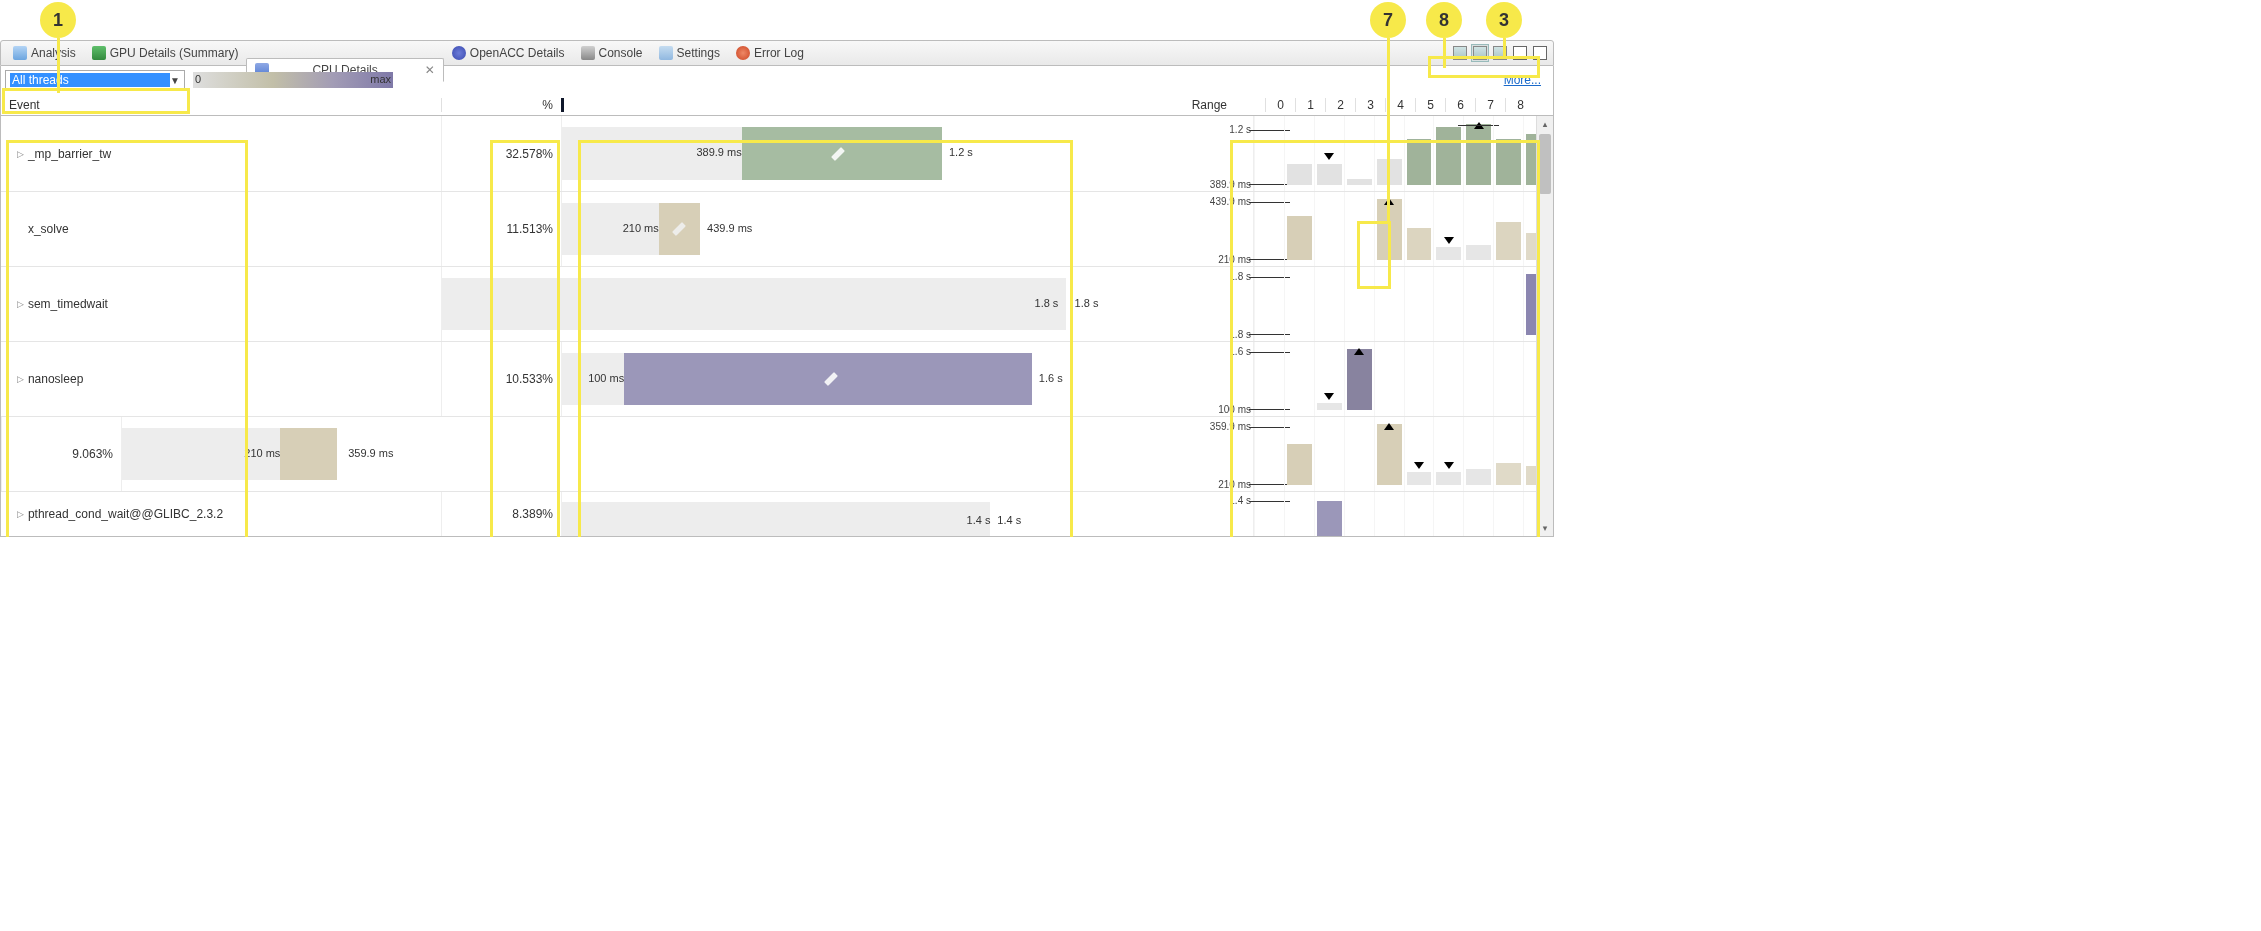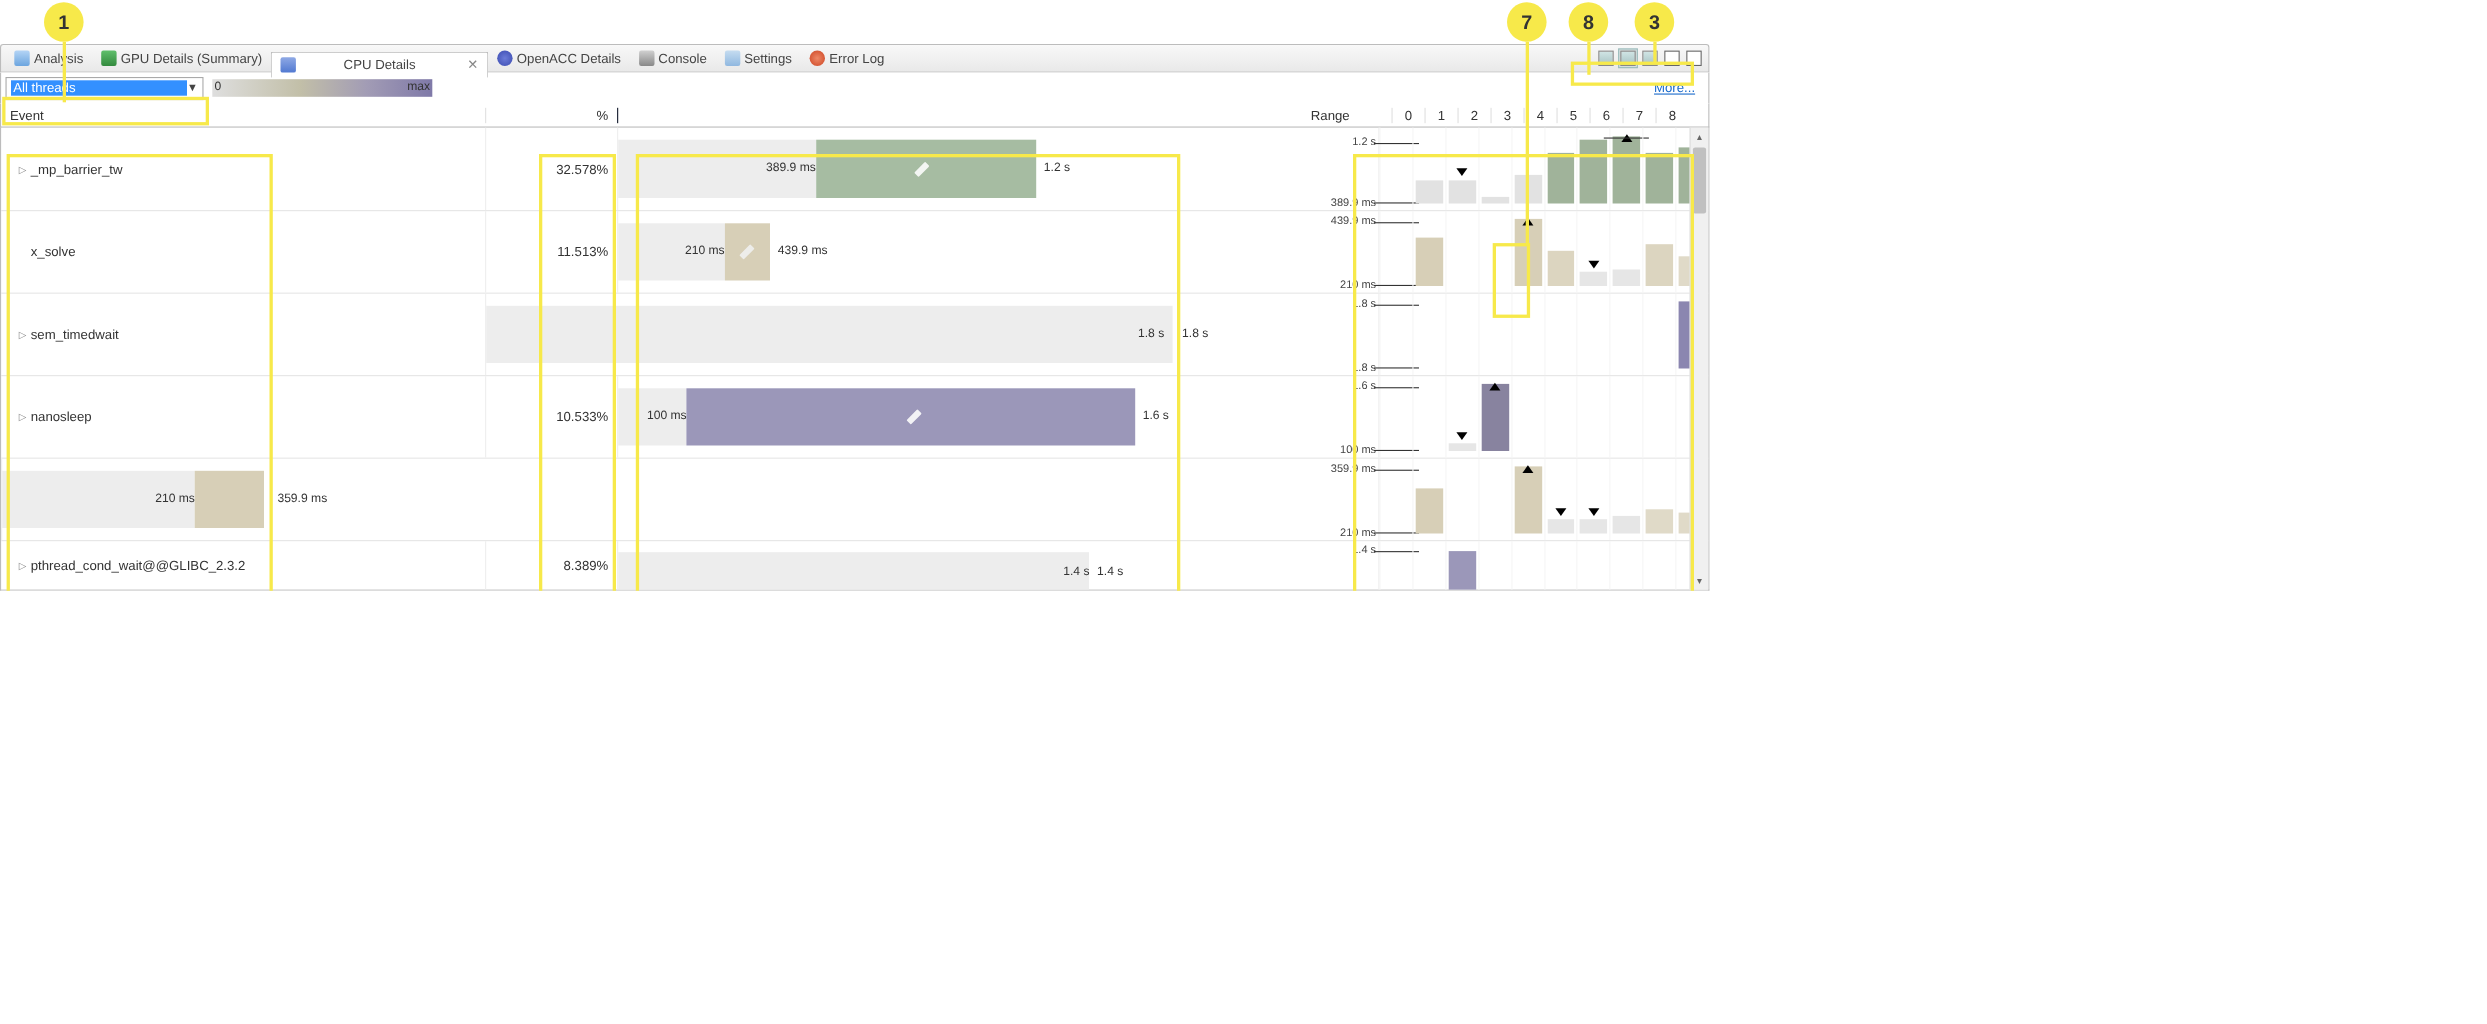--- a/index.html
+++ b/index.html
@@ -21,21 +21,21 @@
     
     .tabstrip {
       display: flex; align-items: center;
       background: linear-gradient(#f8f8f8, #e9e9e9);
       border: 1px solid #bcbcbc;
       height: 26px;
       padding: 0 4px;
       border-radius: 3px 3px 0 0;
     }
     .tab { display: flex; align-items: center; gap: 4px; padding: 0 8px; height: 24px; cursor: pointer; color: #444; }
-    .tab.active { background: #fff; border: 1px solid #bcbcbc; border-bottom: 1px solid #fff; border-radius: 2px 2px 0 0; position: relative; top: 6px; gap: 43px; }
+    .tab.active { background: #fff; border: 1px solid #bcbcbc; border-bottom: 1px solid #fff; border-radius: 2px 2px 0 0; position: relative; top: 17px; gap: 43px; }
     .tab-icon { width: 14px; height: 14px; display: inline-block; }
     .tab-spacer { flex: 1; }
     .tab-btn { width: 18px; height: 18px; display: flex; align-items: center; justify-content: center; margin-left: 2px; cursor: pointer; border: 1px solid transparent; }
     .tab-btn.highlighted { border: 1px solid #9bb; background: #d8e0e0; }
     .tab-close { font-size: 12px; color: #888; margin-left: 4px; }
 
     
     .toolbar {
       display: flex; align-items: center;
       background: #fff;
@@ -49,21 +49,21 @@
     .dropdown-arrow { font-size: 10px; color: #444; }
     .gradient { width: 200px; height: 16px; margin-left: 8px; background: linear-gradient(to right, #dedede 0%, #c2bfa8 40%, #a29cb5 70%, #7f79a8 100%); position: relative; }
     .grad-label-0 { position: absolute; left: 2px; top: 1px; font-size: 11px; color: #333; }
     .grad-label-max { position: absolute; right: 2px; top: 1px; font-size: 11px; color: #333; }
     .more-link { margin-left: auto; margin-right: 8px; color: #1a6acb; text-decoration: underline; cursor: pointer; }
 
     
     .hdr { display: flex; align-items: center; height: 22px; border: 1px solid #bcbcbc; border-top: none; background: #fff; }
     .hdr-event { width: 440px; padding-left: 8px; }
     .hdr-pct { width: 120px; text-align: right; padding-right: 8px; border-left: 1px solid #e0e0e0; }
-    .hdr-range { flex: 1; text-align: right; padding-right: 8px; border-left: 1px solid #0f172a; }
+    .hdr-range { flex: 1; text-align: right; padding-right: 8px; border-left: 3px solid #0f172a; }
     .hdr-th { width: 30px; text-align: center; border-left: 1px solid #e0e0e0; }
     .hdr-scroll { width: 18px; }
 
     
     .body { border-left: 1px solid #bcbcbc; border-right: 1px solid #bcbcbc; border-bottom: 1px solid #bcbcbc; position: relative; }
     .row { display: flex; height: 75px; border-top: 1px solid #e5e5e5; }
     .row:first-child { border-top: none; }
     .c-event { width: 440px; display: flex; align-items: center; padding-left: 16px; gap: 4px; }
     .expander { color: #888; font-size: 9px; user-select: none; }
     .c-pct { width: 120px; display: flex; align-items: center; justify-content: flex-end; padding-right: 8px; border-left: 1px solid #eee; }
@@ -385,20 +385,21 @@
         <div class="th-col"></div>
           <div class="th-col"></div>
           <div class="th-col"></div>
           <div class="th-col"></div>
           <div class="th-col"></div>
           <div class="th-col"></div>
       </div>
     </div>
 
     <div class="row">
+      <div class="c-pct">9.063%</div>
       <div class="c-range">
         <div class="range-inner">
           <div class="bg-bar" style="left:0; width:14%; background:#ededed;"></div>
           <div class="fg-bar" style="left:14%; width:5%; background:#d7cfb7;"></div>
           <div class="lab" style="right:86%; top:40%;">210 ms</div>
           <div class="lab" style="left:20%; top:40%;">359.9 ms</div>
         </div>
       </div>
       <div class="c-threads">
         <div class="th-col">

